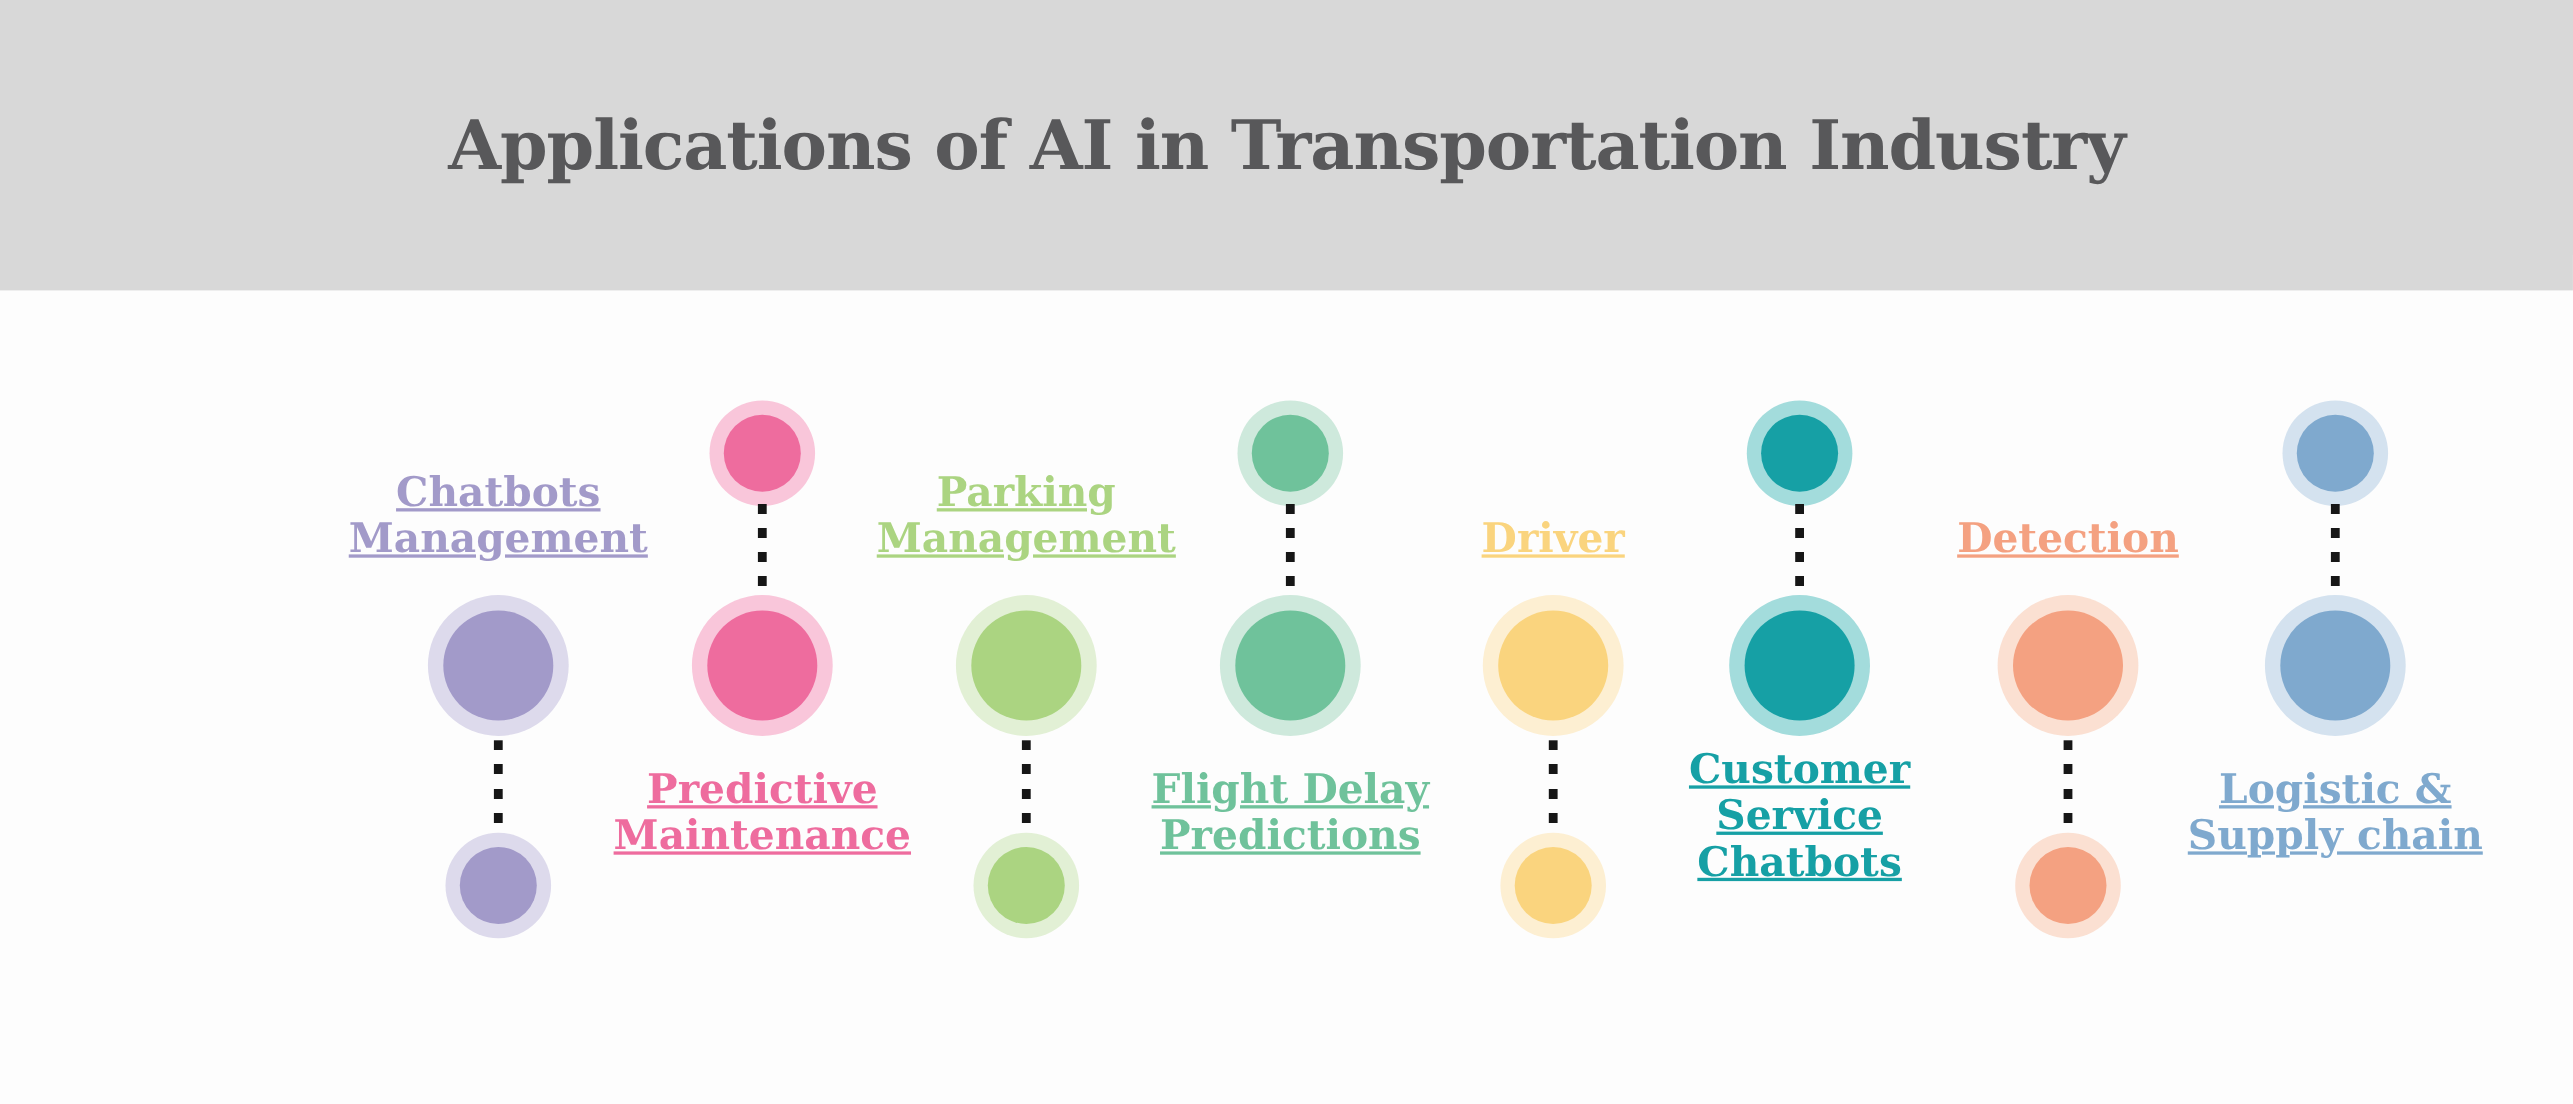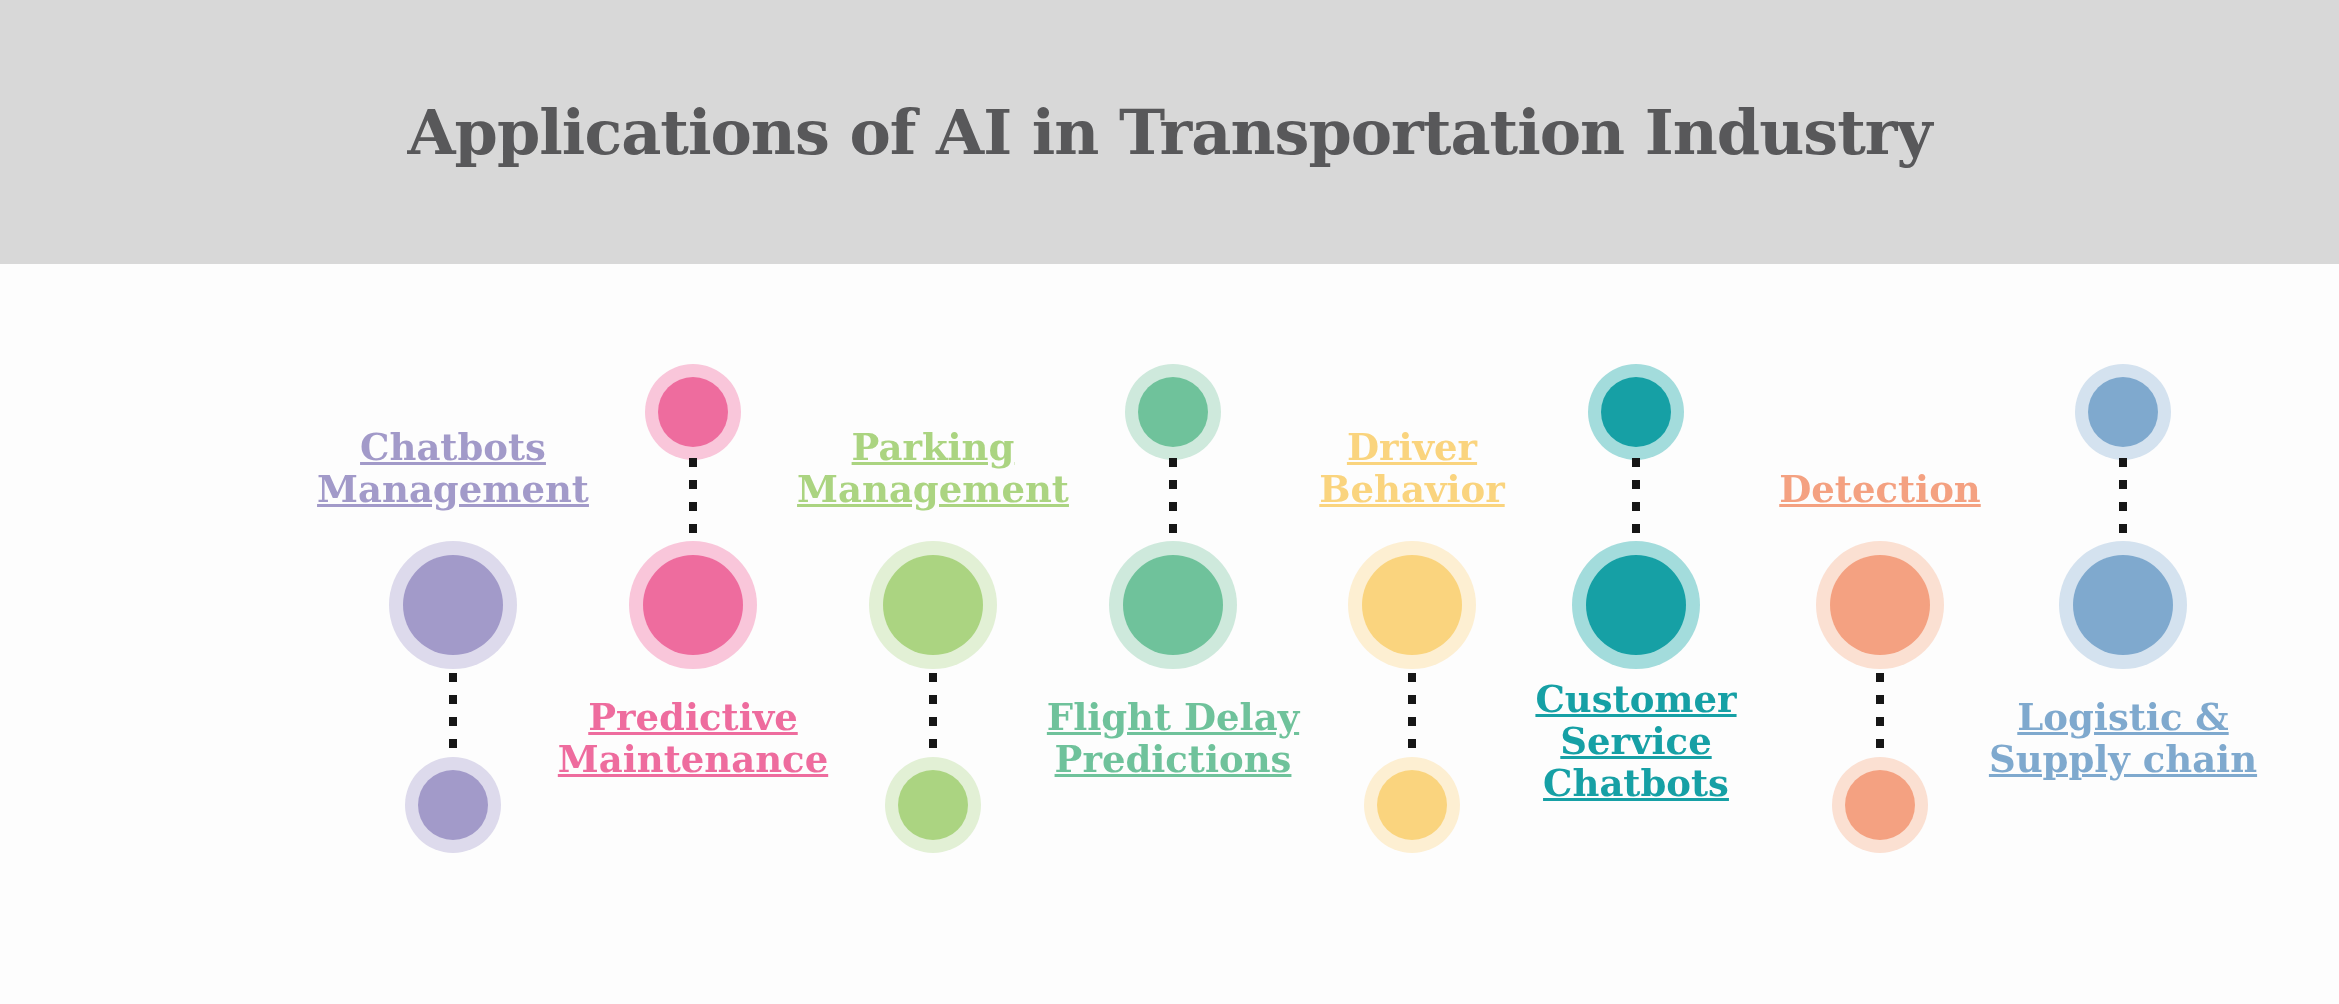--- a/index.html
+++ b/index.html
@@ -124,21 +124,20 @@
       </div>
     <div class="label">
       <span>Flight Delay</span>
       <span>Predictions</span>
     </div>
   </div>
 
   <div class="col dot-bottom" style="left: 1272px; --core: #fad47e; --halo: #fdefd2;">
     <div class="label">
       <span>Driver</span>
-      <span>Behavior</span>
     </div>
     <div class="dot large">
         <div class="core"></div>
       </div>
     <div class="dash"></div>
     <div class="dot small">
         <div class="core"></div>
       </div>
   </div>
 

